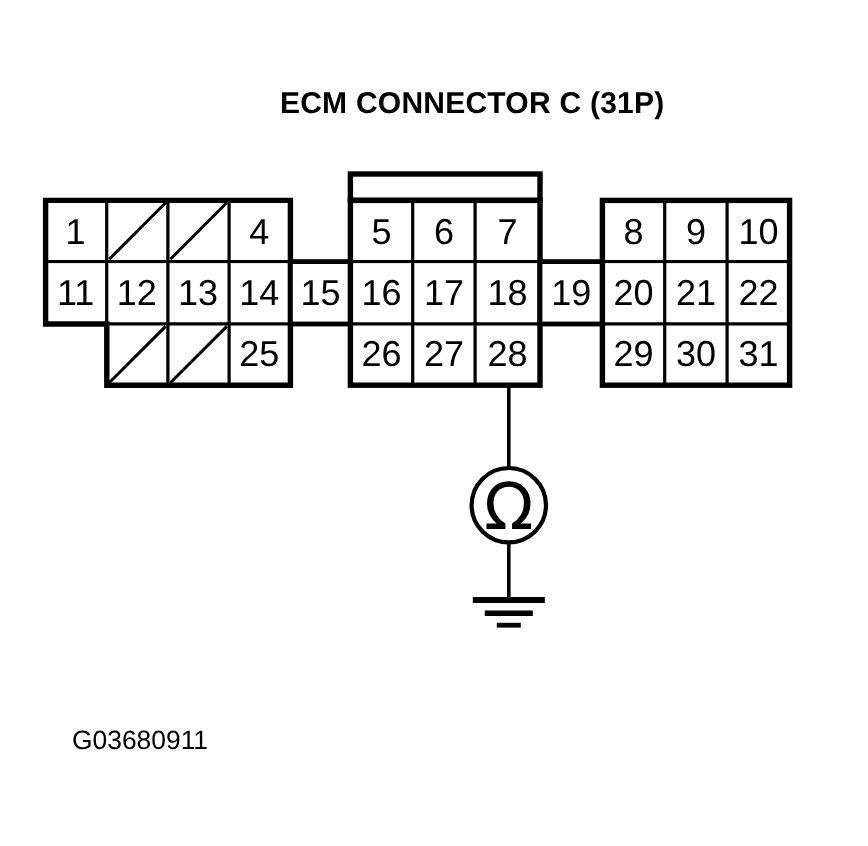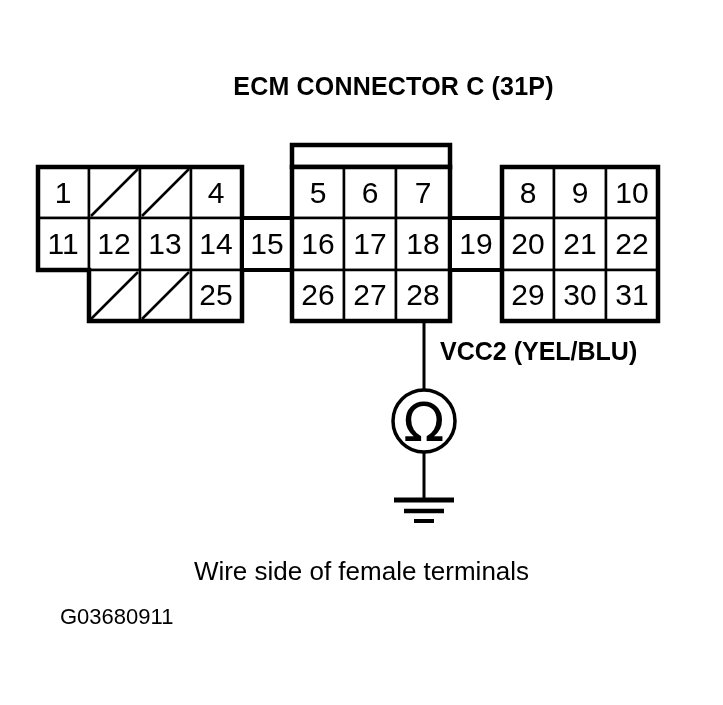--- a/index.html
+++ b/index.html
@@ -191,19 +191,17 @@
       <text class="ohm-glyph" x="424" y="441">Ω</text>
 
       <line x1="424" y1="452" x2="424" y2="500" stroke="#000" stroke-width="3"></line>
 
       <line x1="394" y1="500" x2="454" y2="500" stroke="#000" stroke-width="5"></line>
       <line x1="404" y1="511" x2="444" y2="511" stroke="#000" stroke-width="4.5"></line>
       <line x1="414" y1="521" x2="434" y2="521" stroke="#000" stroke-width="4"></line>
     </g>
   </svg>
 
-  <div id="vcc-label">VCC2 (YEL/BLU)</div>
-
-  <div id="caption">Wire side of female terminals</div>
+
 
   <div id="figure-id">G03680911</div>
 
 </div>
 
 </body></html>

